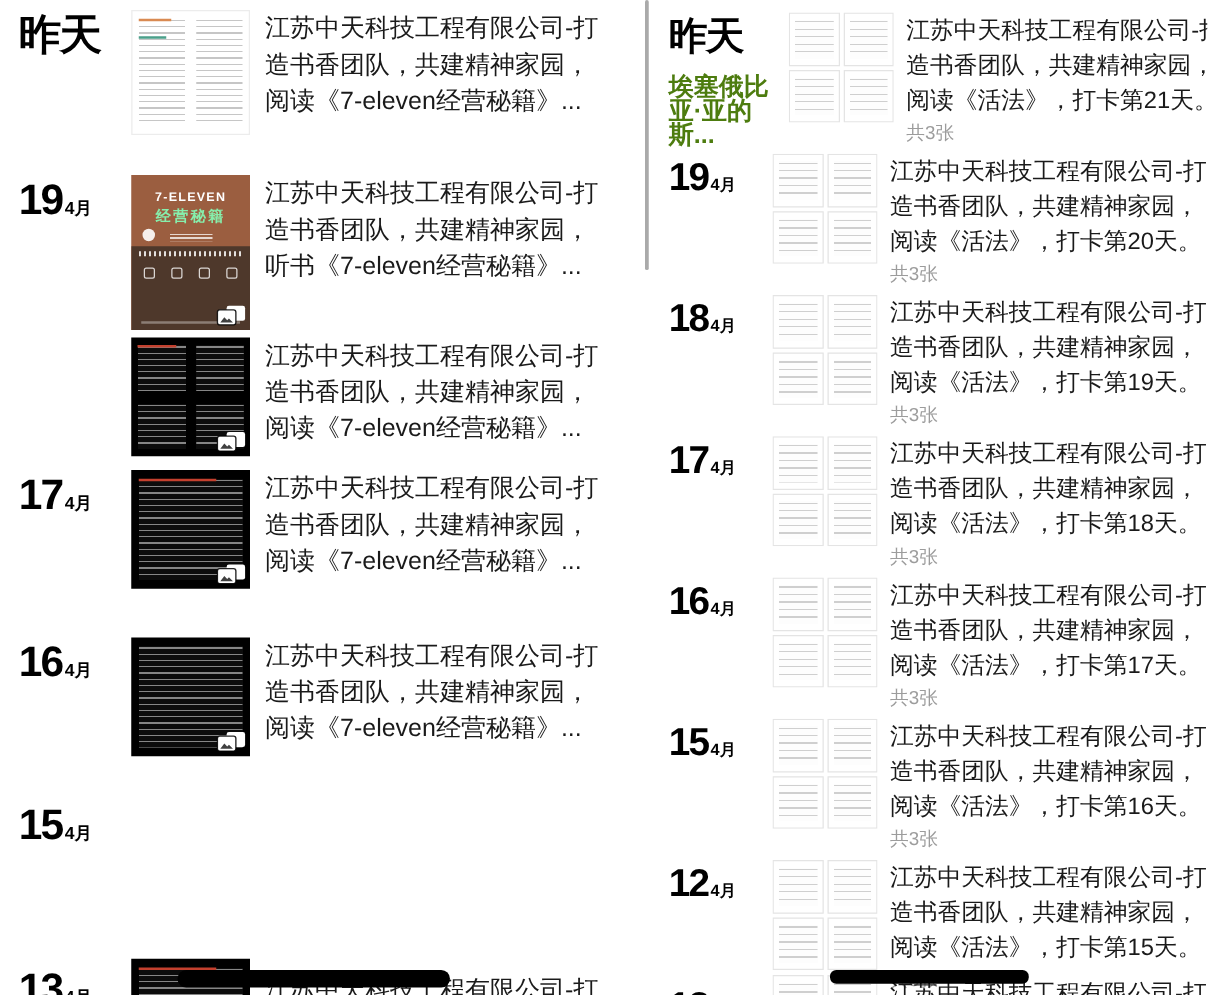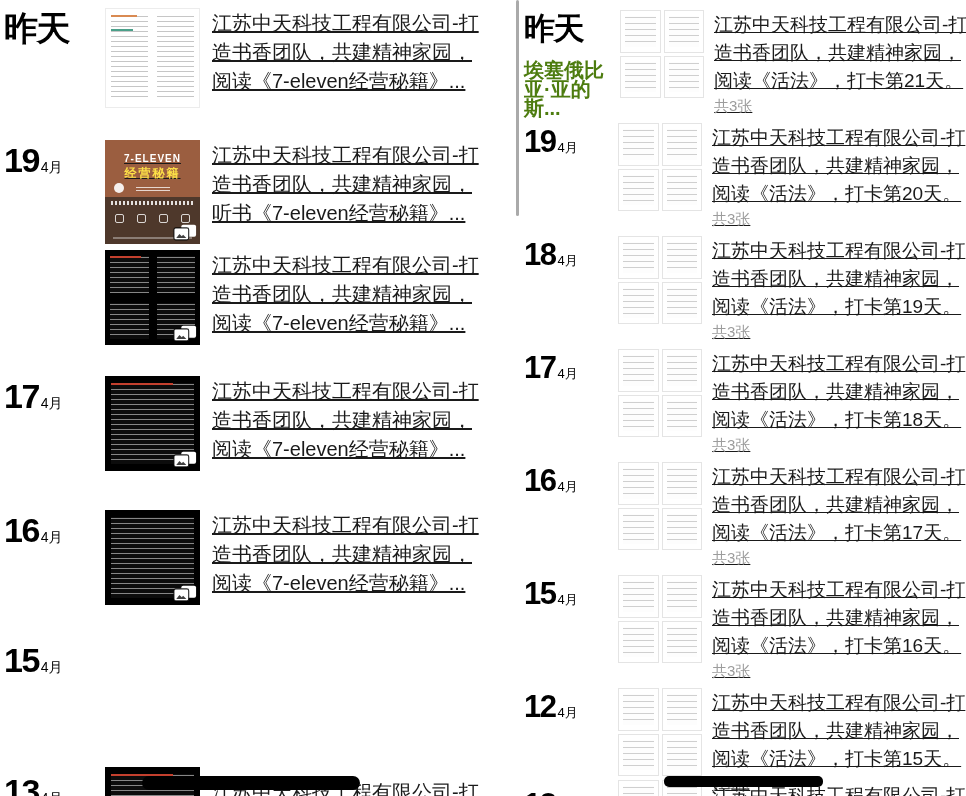--- a/index.html
+++ b/index.html
@@ -4,30 +4,30 @@
 <style>
   html,body{margin:0;padding:0;background:#fff;}
   .page{position:relative;width:966px;height:796px;background:#ffffff;overflow:hidden;
         font-family:"Liberation Sans","DejaVu Sans",sans-serif;color:#1a1a1a;}
   .col{position:absolute;top:0;height:796px;overflow:hidden;}
   .col-left{left:0;width:517px;}
   .col-right{left:520px;width:446px;}
   .divider{position:absolute;left:516px;top:0;width:3px;height:216px;background:#aaaaaa;border-radius:2px;}
 
   .entry{position:absolute;left:0;right:0;display:flex;}
-  .date-col{flex:0 0 105px;box-sizing:border-box;padding:2px 4px 0 4px;}
+  .date-col{flex:0 0 105px;box-sizing:border-box;padding:2px 4px 0 15px;}
   .col-right .date-col{flex:0 0 98px;}
   .date-main{font-size:34px;font-weight:700;color:#000;letter-spacing:-1.5px;line-height:36px;}
-  .date-sub{font-size:14px;font-weight:400;color:#000;margin-left:2px;}
+  .date-sub{font-size:14px;font-weight:700;color:#000;margin-left:2px;}
   .col-right .date-main{font-size:31px;line-height:33px;}
   .col-right .date-sub{font-size:13px;}
   .location{margin-top:16px;font-size:20px;font-weight:600;color:#4d7c0f;line-height:19px;width:92px;}
 
   .posts{flex:1;display:flex;flex-direction:column;}
-  .post{display:flex;margin-bottom:6px;text-decoration:underline;}
+  .post{display:flex;margin-bottom:6px;}
   .thumb{position:relative;flex:0 0 auto;width:95px;height:95px;margin-right:12px;overflow:hidden;}
   .col-right .thumb{width:84px;height:88px;margin-right:10px;}
   .thumb--tall{height:100px;}
   .body{flex:1;padding-top:1px;}
   .text{font-size:20px;line-height:29px;font-weight:500;color:#1a1a1a;width:276px;word-break:break-all;}
   .col-right .text{font-size:19px;line-height:28px;width:258px;}
   .count{margin-top:2px;font-size:15px;color:#9c9c9c;}
 
   
   .thumb--white2{background:#fff;border:1px solid #ececec;box-sizing:border-box;display:grid;grid-template-columns:1fr 1fr;gap:3px;padding:2px;}
@@ -40,23 +40,23 @@
   .pgw{box-sizing:border-box;border:1px solid #e4e4e4;background-color:#fdfdfd;background-image:repeating-linear-gradient(to bottom,#cfcfcf 0 1px,transparent 1px 6px);background-clip:content-box;padding:5px 4px;}
 
   
   .thumb--dark1{background:#000;box-sizing:border-box;padding:3px;}
   .pgd{position:relative;height:100%;box-sizing:border-box;background-color:#0c0c0c;background-image:repeating-linear-gradient(to bottom,rgba(255,255,255,.5) 0 1px,transparent 1px 5px);background-clip:content-box;padding:4px 3px;}
   .thumb--dark4{background:#000;box-sizing:border-box;display:grid;grid-template:1fr 1fr / 1fr 1fr;gap:2px;padding:2px;}
   .thumb--dark4 .pgd{height:auto;}
   .pgd--red::before{content:"";position:absolute;left:3px;top:4px;width:70%;height:2px;background:#c4402e;}
 
   
-  .thumb--book{background:#9b5e40;height:104px;}
+  .thumb--book{background:#9b5e40;height:124px;}
   .bk-t1{margin-top:13px;text-align:center;color:#fff;font-weight:700;font-size:10px;letter-spacing:1px;}
-  .bk-t2{text-align:center;color:#fde047;font-weight:700;font-size:12px;letter-spacing:2px;margin-top:1px;}
+  .bk-t2{text-align:center;color:#86efac;font-weight:700;font-size:12px;letter-spacing:2px;margin-top:1px;}
   .bk-meta{width:34px;height:6px;margin:5px auto 0;background-image:repeating-linear-gradient(to bottom,rgba(255,255,255,.75) 0 1px,transparent 1px 3px);}
   .bk-circle{position:absolute;left:9px;top:43px;width:10px;height:10px;border-radius:50%;background:rgba(255,255,255,.9);}
   .bk-player{position:absolute;left:0;right:0;top:57px;bottom:0;background:#4e382b;}
   .bk-chapter{margin:4px 6px 0;height:4px;background-image:repeating-linear-gradient(to right,rgba(255,255,255,.85) 0 2px,transparent 2px 4px);}
   .bk-row{display:flex;gap:13px;margin:9px 10px 0;}
   .bk-row i{width:7px;height:7px;border:1px solid rgba(255,255,255,.8);border-radius:2px;}
   .bk-prog{position:absolute;left:8px;right:8px;bottom:5px;height:2px;background:rgba(255,255,255,.35);}
 
   
   .badge{position:absolute;right:3px;bottom:3px;width:24px;height:17px;display:block;}

